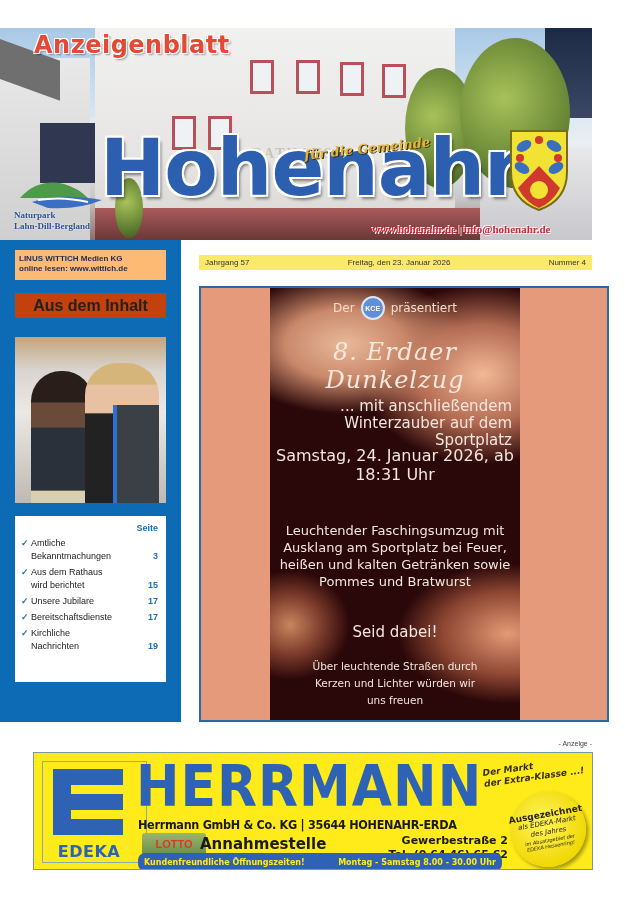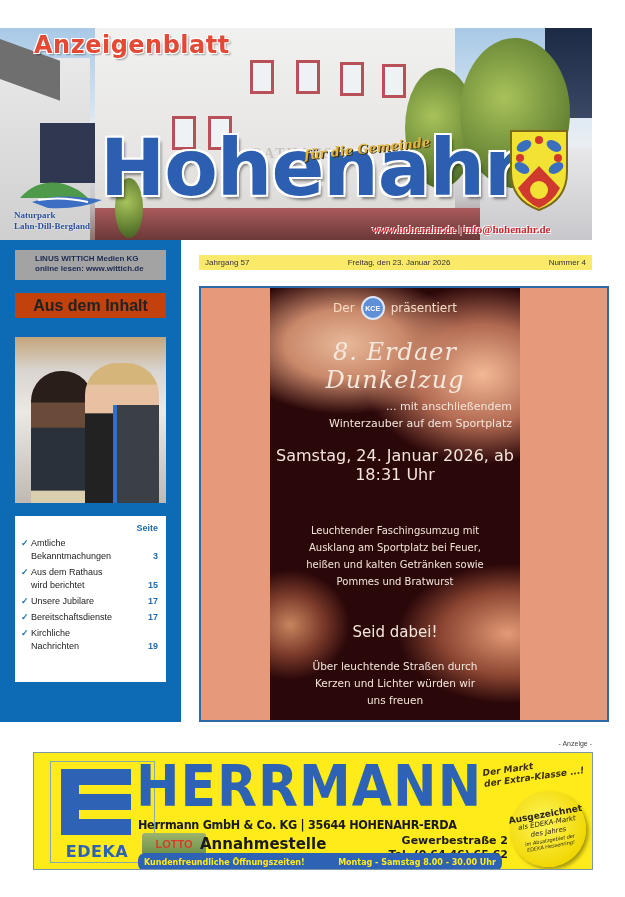--- a/index.html
+++ b/index.html
@@ -42,22 +42,22 @@
     color:#e3b53a; transform: rotate(-6deg); text-shadow: 1px 1px 0 #3a2f10; }
   .mh-web { position:absolute; left:372px; top:195px; font: bold 11px "Liberation Serif", serif;
     color:#c8262f; text-shadow: 1px 1px 0 #fff, -1px -1px 0 #fff; }
   .mh-naturpark { position:absolute; left:14px; top:182px; font: bold 9px "Liberation Serif", serif;
     color:#2b4f96; line-height:11px; text-shadow: 0 0 2px #fff; }
   .mh-naturpark-logo { position:absolute; left:18px; top:148px; width:88px; height:34px; }
   .mh-crest { position:absolute; left:508px; top:100px; width:62px; height:84px; }
 
   
   #sidebar { position:absolute; left:0; top:240px; width:181px; height:482px; background:#0d6ab5; }
-  .publisher-box { position:absolute; left:15px; top:10px; width:151px; height:30px; background:#a3a3a3;
-    padding:4px 20px; font: bold 8px "Liberation Sans", sans-serif; color:#1d2b52; line-height:10px; }
+  .publisher-box { position:absolute; left:15px; top:10px; width:151px; height:30px; background:#fdba74;
+    padding:4px 4px; font: bold 8px "Liberation Sans", sans-serif; color:#1d2b52; line-height:10px; }
   .inhalt-title { position:absolute; left:15px; top:53px; width:151px; height:25px; background:#c2410c;
     text-align:center; font: bold 16px "Liberation Sans", sans-serif; color:#222; line-height:25px; }
   .cover-photo { position:absolute; left:15px; top:97px; width:151px; height:166px; overflow:hidden;
     background: linear-gradient(180deg,#c4a57c 0%,#d9d4cf 20%,#ece8e4 45%,#bfb9b2 100%); }
   .cp-person1 { position:absolute; left:16px; top:34px; width:62px; height:140px; border-radius:30px 30px 6px 6px;
     background: linear-gradient(180deg,#2a1e1a 0%,#2a1e1a 22%,#6a4a38 23%,#6a4a38 40%,#2b313a 41%,#2b313a 85%,#d9cfae 86%); }
   .cp-person2 { position:absolute; left:70px; top:26px; width:74px; height:150px; border-radius:32px 32px 6px 6px;
     background: linear-gradient(180deg,#d5b57a 0%,#d5b57a 14%,#e8c1a2 15%,#e8c1a2 33%,#222 34%,#222 100%); }
   .cp-jacket { position:absolute; left:98px; top:68px; width:46px; height:100px; background:#3b3f46;
     border-left:4px solid #2e6fd4; }
@@ -83,31 +83,31 @@
       radial-gradient(ellipse 120px 90px at 85% 20%, #f2b996 0%, #b26a52 55%, rgba(60,12,12,0) 100%),
       radial-gradient(ellipse 60px 55px at 8% 78%, #c8855f 0%, #7a3a2a 55%, rgba(40,5,5,0) 100%),
       radial-gradient(ellipse 110px 70px at 95% 80%, #e39a76 0%, #8c4632 60%, rgba(40,5,5,0) 100%),
       #2a0709; }
   .p-text { position:absolute; left:0; width:250px; text-align:center; color:#f3e6dc;
     font-family: "DejaVu Sans", sans-serif; }
   .p-der { top:8px; font-size:12px; color:#f7dcc7; display:flex; justify-content:center; align-items:center; gap:6px; }
   .p-logo { width:24px; height:24px; border-radius:50%; background:#5f8fd6; border:2px solid #dce7f7;
     color:#fff; font: bold 7px "Liberation Sans", sans-serif; display:flex; align-items:center; justify-content:center; }
   .p-title { top:50px; font: italic 24px "DejaVu Serif", serif; color:#f5e8dc; letter-spacing:1px; }
-  .p-sub { top:110px; font-size:11px; line-height:17px; text-align:right; padding-right:8px; }
+  .p-sub { top:110px; font-size:15px; line-height:17px; text-align:right; padding-right:8px; }
   .p-date { top:158px; font-size:16px; }
-  .p-body { top:234px; font-size:10px; line-height:17px; }
+  .p-body { top:234px; font-size:13px; line-height:17px; }
   .p-seid { top:335px; font-size:15px; }
   .p-ueber { top:370px; font-size:10.5px; line-height:17px; }
 
   
   .anzeige { position:absolute; right:33px; top:740px; font: 7px "Liberation Sans", sans-serif; color:#444; }
   #ad { position:absolute; left:33px; top:752px; width:560px; height:118px; background:#ffeb1a;
     border:1px solid #7c96a8; overflow:hidden; }
-  .ad-edeka-frame { position:absolute; left:16px; top:8px; width:105px; height:102px; border:1px solid #8aa; }
+  .ad-edeka-frame { position:absolute; left:8px; top:8px; width:105px; height:102px; border:1px solid #8aa; }
   .ad-e { position:absolute; left:10px; top:7px; width:70px; height:66px; }
   .ad-e div { position:absolute; background:#2d62b4; }
   .ad-edeka { position:absolute; left:4px; top:80px; width:84px; text-align:center;
     font: bold 16px "DejaVu Sans", sans-serif; color:#2d62b4; letter-spacing:0.5px; }
   .ad-herrmann { position:absolute; left:102px; top:2px; font: bold 52px "DejaVu Sans", sans-serif;
     color:#2d62b4; letter-spacing:1px; line-height:56px; transform: scaleY(1.1); transform-origin: top left; }
   .ad-company { position:absolute; left:104px; top:64px; font: bold 12.5px "DejaVu Sans Condensed", "DejaVu Sans", sans-serif;
     color:#1a1a1a; white-space:nowrap; letter-spacing:-0.3px; }
   .ad-lotto { position:absolute; left:108px; top:80px; width:64px; height:22px; border-radius:3px;
     background: linear-gradient(180deg,#9db46c,#6b8f47); color:#d83a2a; font: bold 11px "Liberation Sans", sans-serif;

